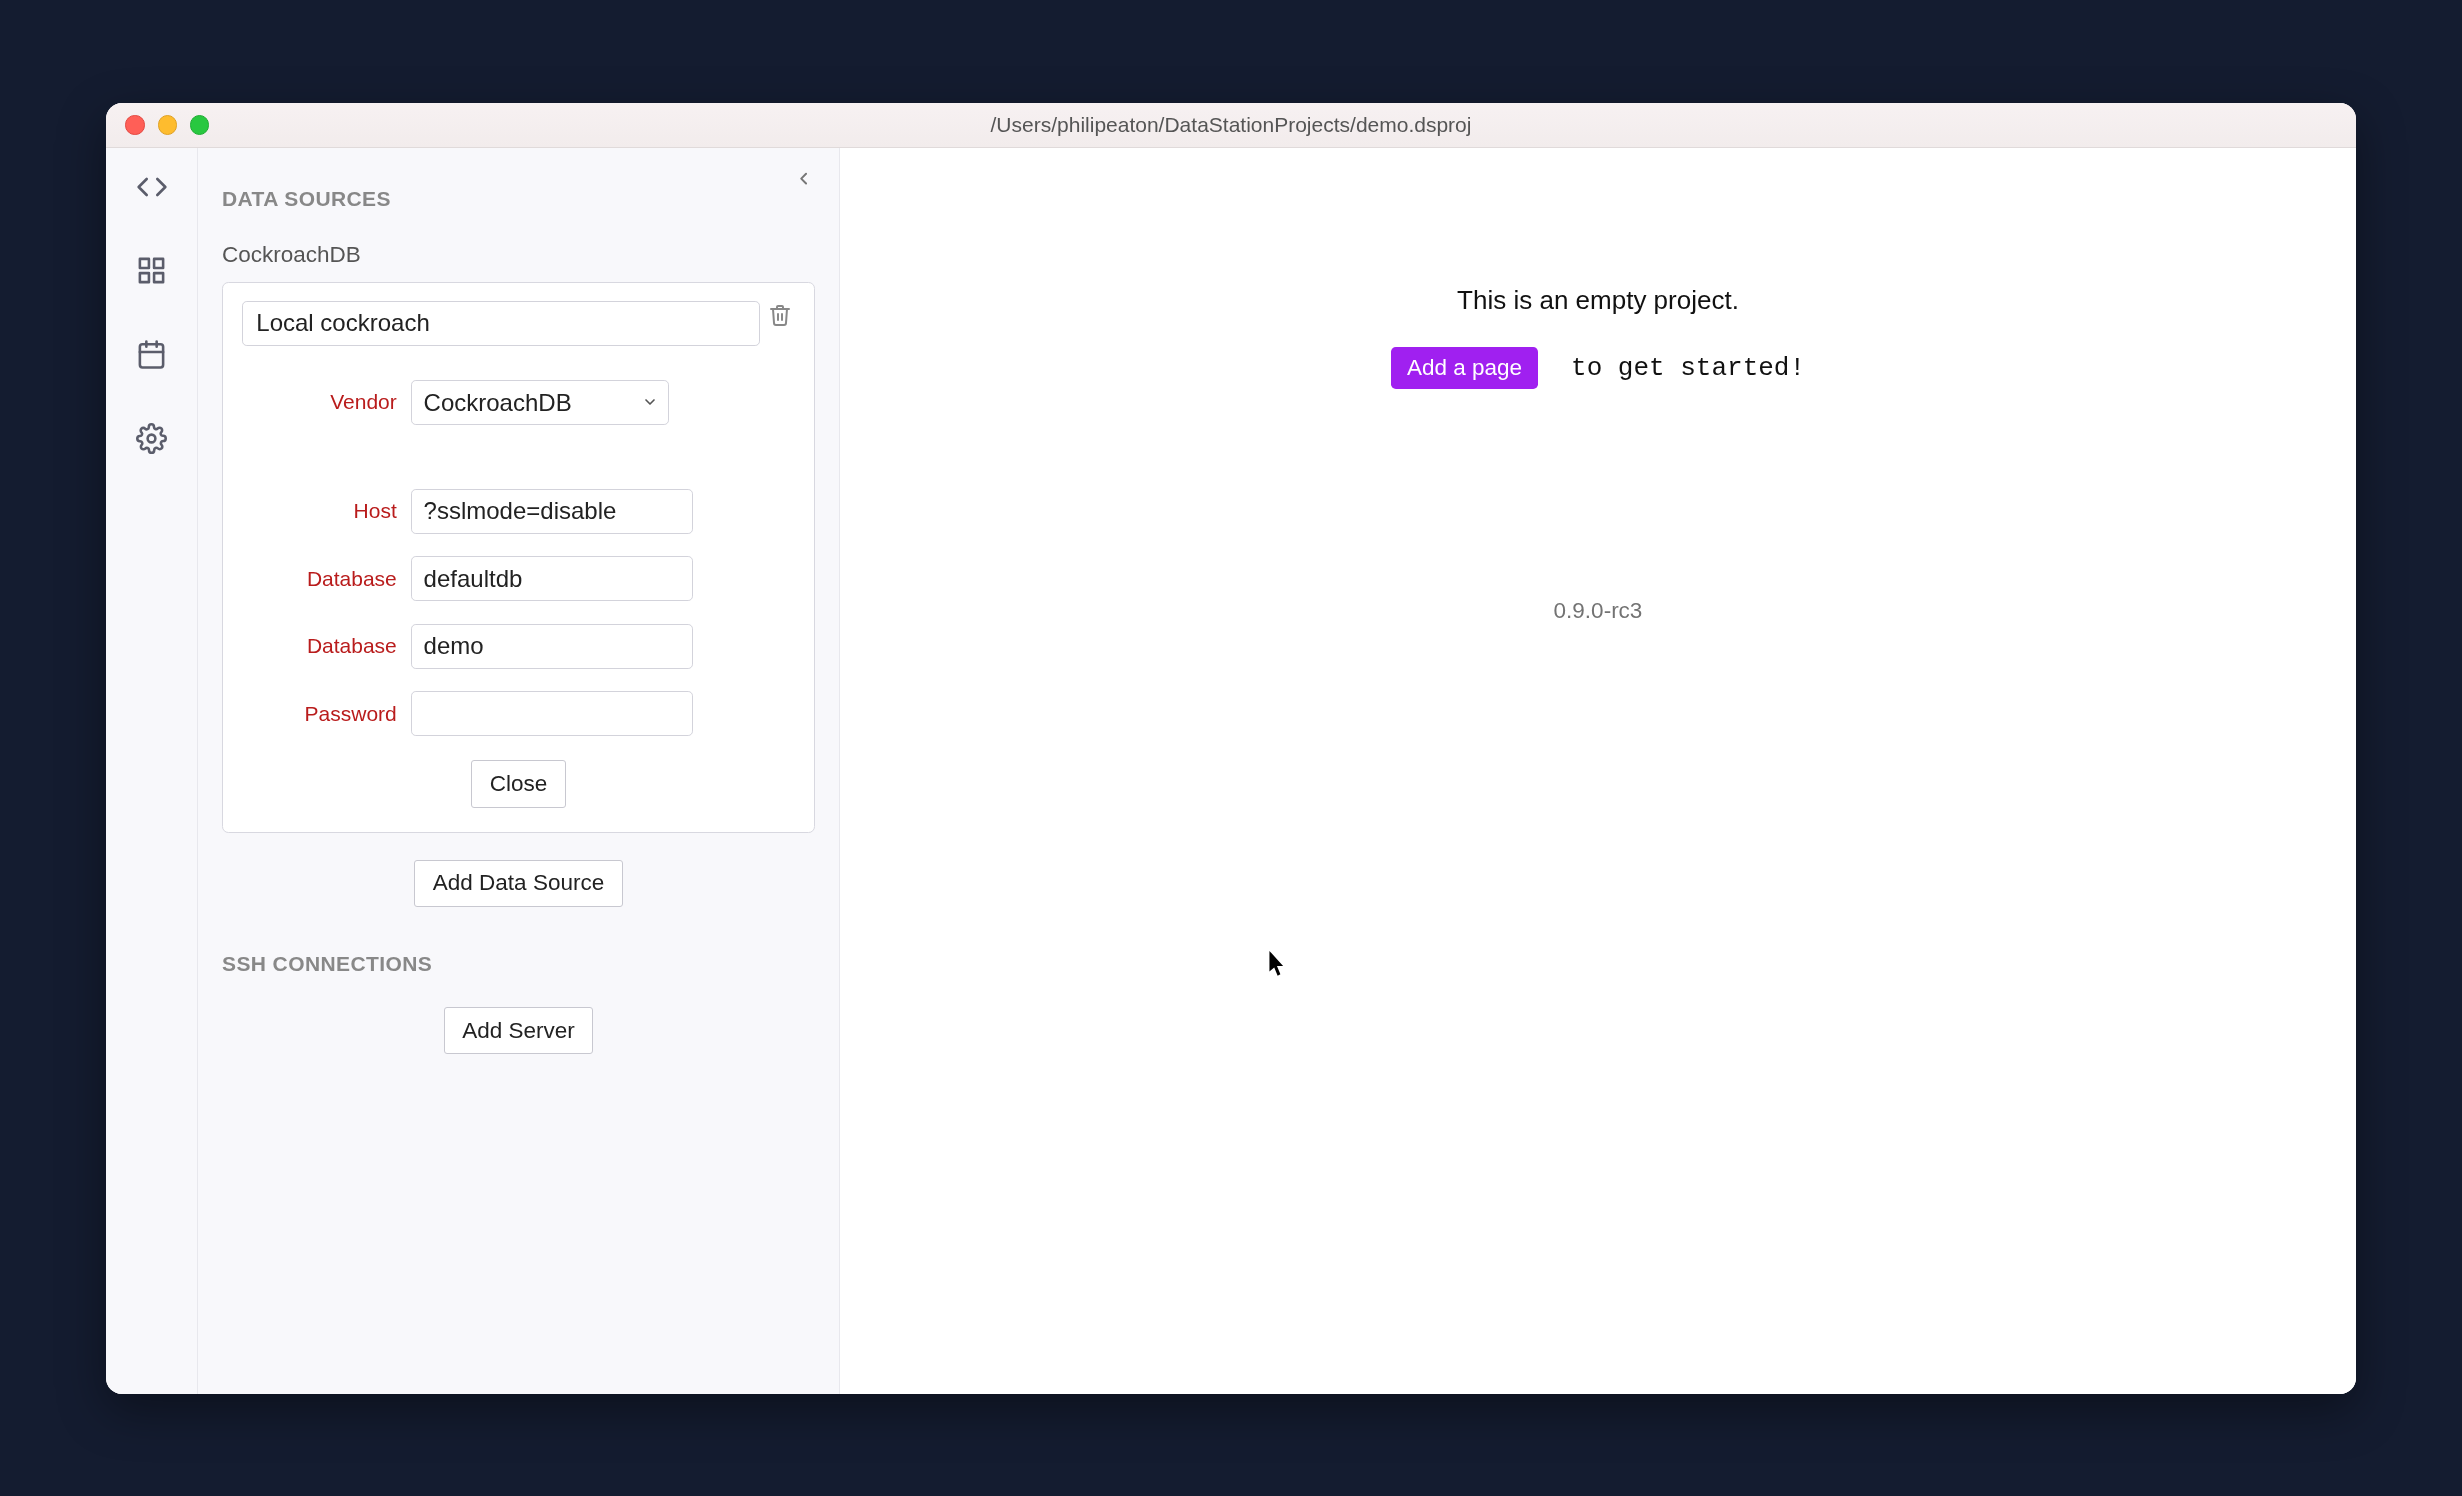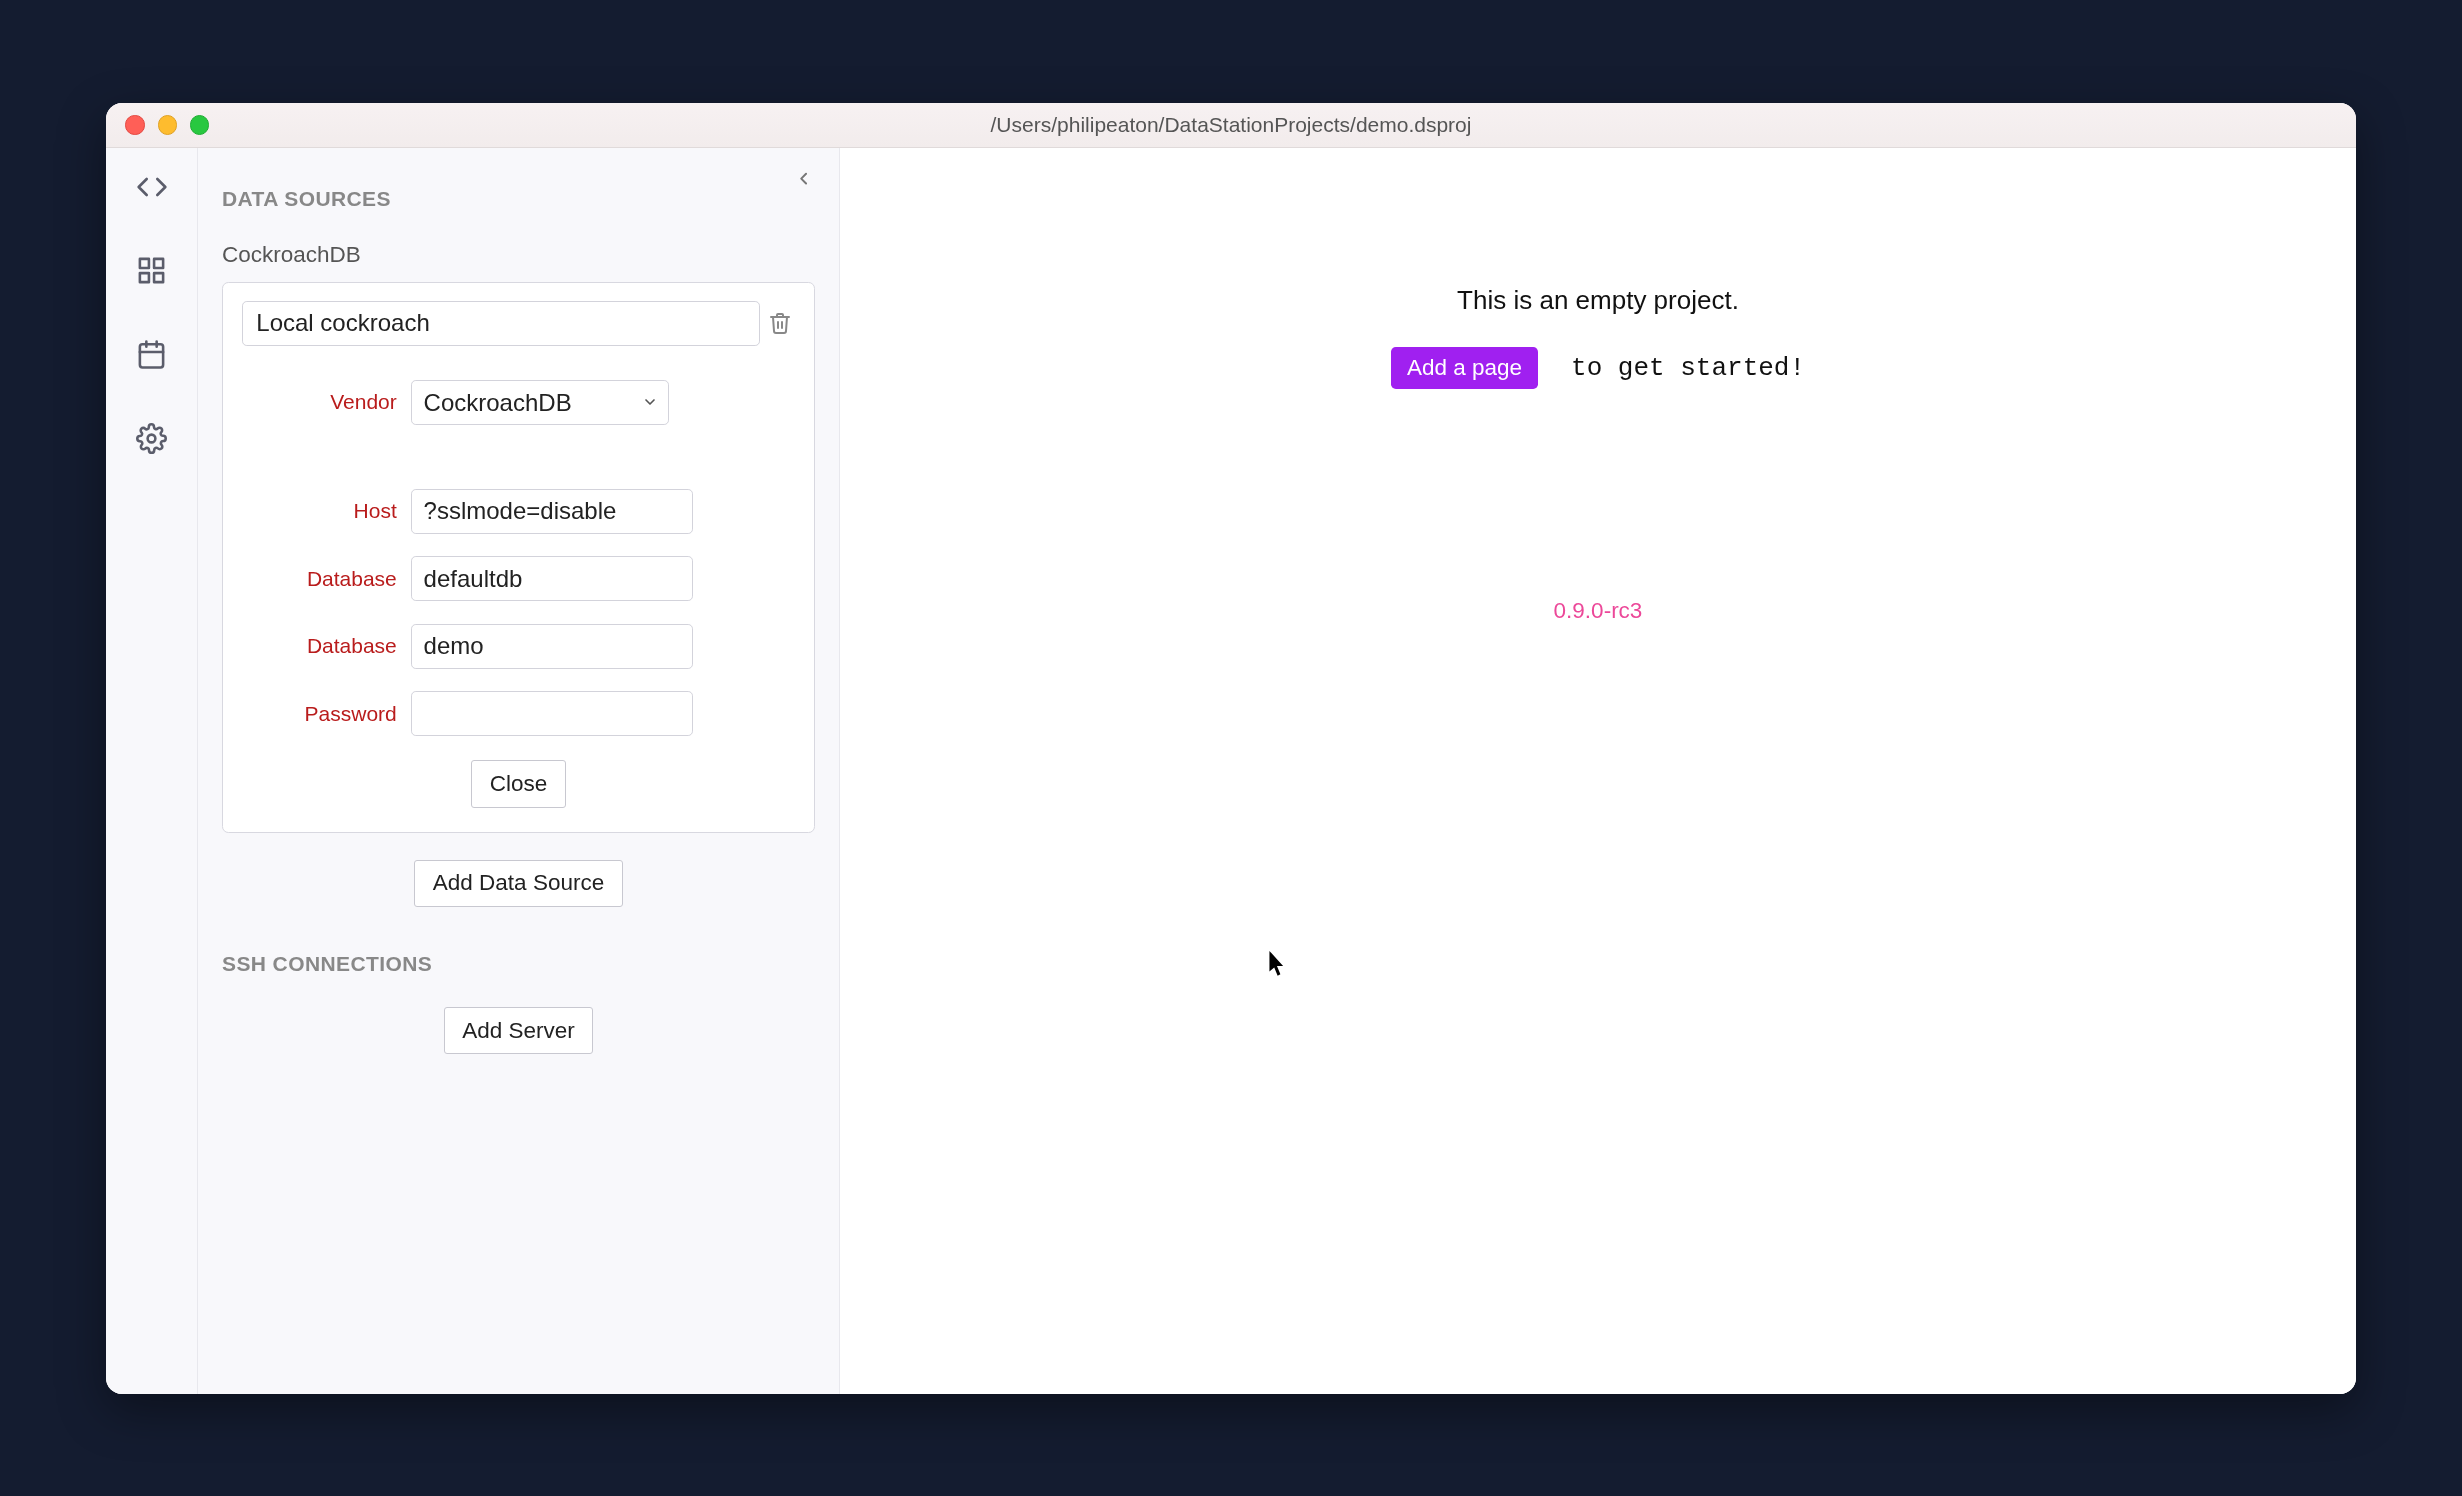--- a/index.html
+++ b/index.html
@@ -68,21 +68,21 @@
   .ds-label {
     font-size: 22.5px; color: #555; margin-bottom: 14.5px;
   }
   .ds-card {
     border: 0.8px solid #d8d8e0;
     border-radius: 6.4px;
     background: #fff;
     padding: 17.7px 19.3px 24px 19.3px;
     margin-bottom: 27px;
   }
-  .name-row { display: flex; align-items: center; gap: 6px; margin-bottom: 34px; }
+  .name-row { display: flex; align-items: flex-start; gap: 6px; margin-bottom: 34px; }
   .name-input {
     flex: 1;
     height: 45px; border: 0.8px solid #d3d3db; border-radius: 4.8px;
     padding: 0 13px; font-size: 24px; color: #222;
     background: #fff;
   }
   .trash-btn { width: 29px; height: 29px; color: #888; cursor: pointer; display:flex; align-items:center; justify-content:center; }
   .field-row { display: flex; align-items: center; margin-bottom: 22.5px; }
   .field-label { width: 169px; text-align: right; font-size: 21px; color: #b91c1c; padding-right: 14.5px; }
   .field-input, .field-select {
@@ -106,21 +106,21 @@
     flex: 1; background: #fff; display: flex; flex-direction: column; align-items: center;
     padding-top: 137px;
   }
   .empty-text { font-size: 26px; color: #111; margin-bottom: 31px; }
   .cta-row { display: flex; align-items: center; gap: 33px; margin-bottom: 209px; }
   .primary-btn {
     background: #a020f0; color: #fff; border: none; border-radius: 4.8px;
     padding: 8px 16px; font-size: 22.5px; cursor: pointer;
   }
   .cta-tail { font-size: 26px; color: #111; font-family: Liberation Mono, monospace; }
-  .version { font-size: 22.5px; color: #ec4899; }
+  .version { font-size: 22.5px; color: #737373; }
   .cursor { position:absolute; left:1162px; top:848px; }
   svg { display:block; }
 </style>
 </head>
 <body>
 
 <div class="window">
   <div class="titlebar">
     <div class="traffic-lights">
       <div class="tl red"></div>

